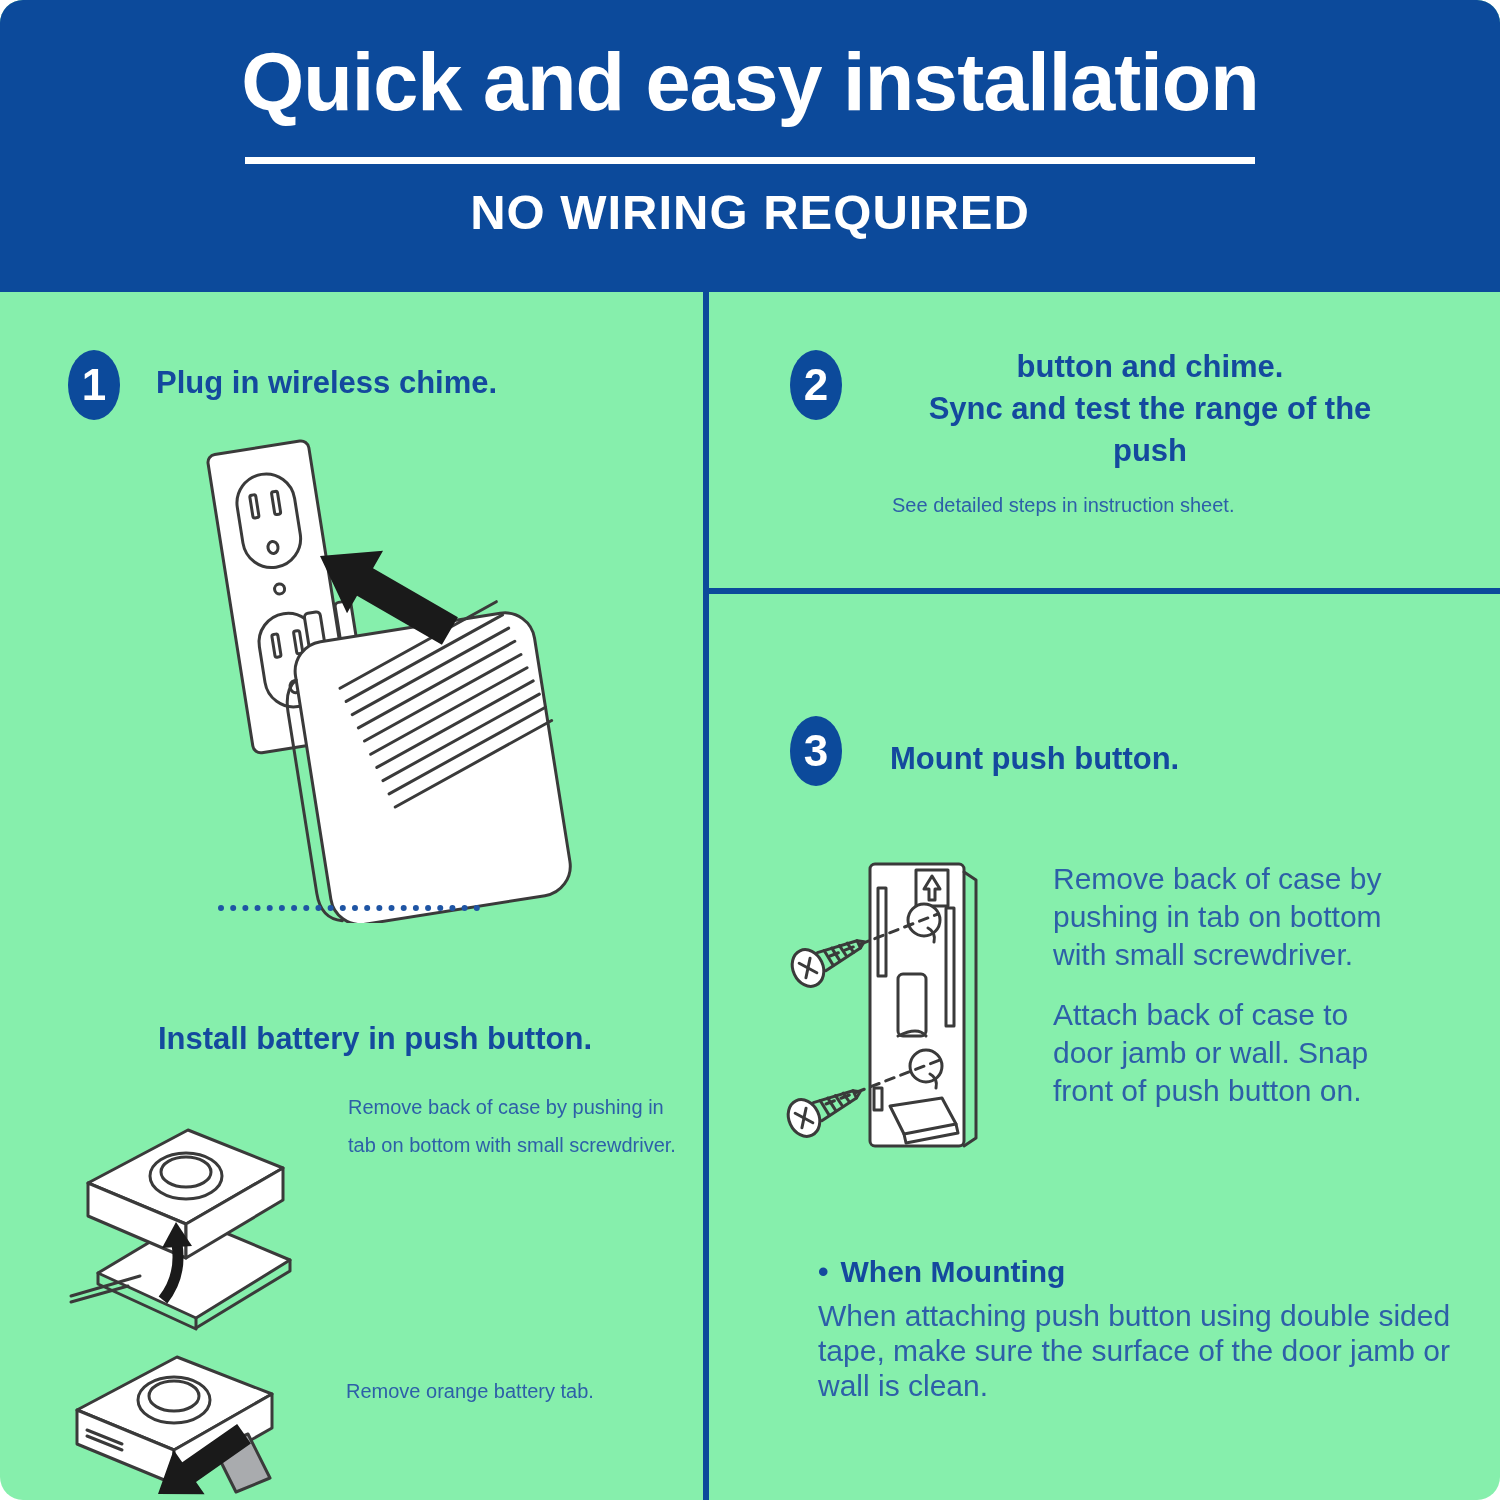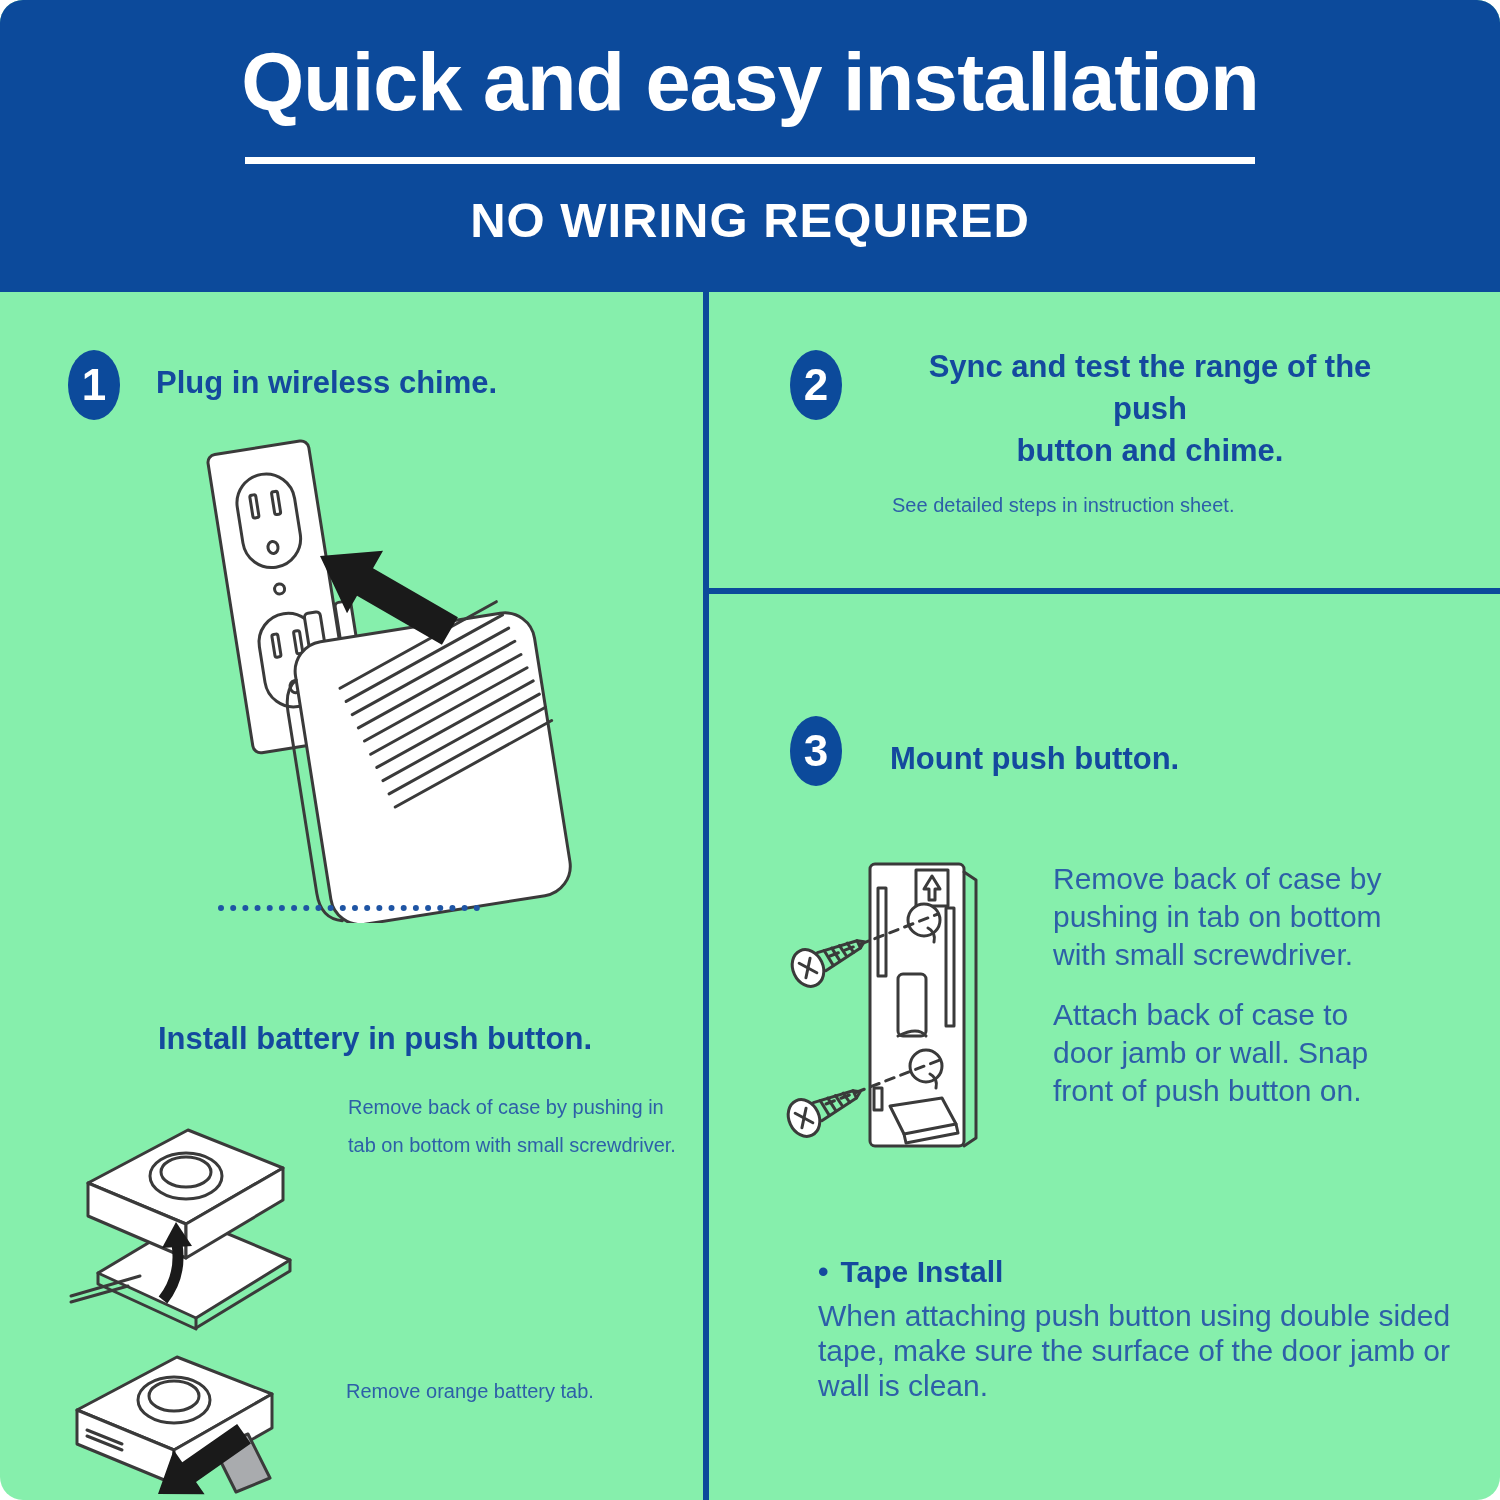--- a/index.html
+++ b/index.html
@@ -19,21 +19,21 @@
     position:absolute;left:0;top:0;width:1500px;height:292px;
     background:var(--brand-blue);text-align:center;color:#fff;
   }
   .header-title{
     margin:0;padding-top:42px;font-size:81px;font-weight:bold;letter-spacing:-1px;line-height:1.0;
   }
   .header-rule{
     width:1010px;height:7px;background:#fff;margin:34px auto 0 auto;
   }
   .header-subtitle{
-    margin:8px;padding-top:24px;font-size:49px;font-weight:bold;letter-spacing:1px;line-height:1.0;
+    margin:0;padding-top:24px;font-size:49px;font-weight:bold;letter-spacing:1px;line-height:1.0;
   }
   
   .divider-v{position:absolute;left:703px;top:292px;width:6px;height:1208px;background:var(--brand-blue);}
   .divider-h{position:absolute;left:709px;top:588px;width:791px;height:6px;background:var(--brand-blue);}
   
   .badge{
     position:absolute;width:52px;height:70px;border-radius:50%;
     background:var(--brand-blue);color:#fff;font-weight:bold;font-size:44px;
     display:flex;align-items:center;justify-content:center;
   }
@@ -182,22 +182,22 @@
       <polygon class="blk" points="0,0 38,-27 38,-12 105,-12 105,12 38,12 38,27"></polygon>
     </g>
   </svg>
 
   <div class="body-text t-remove-tab">Remove orange battery tab.</div>
 
   <div class="badge badge-2">
     <span>2</span>
   </div>
   <div class="step-title t-step2">
+    <div>button and chime.</div>
     <div>Sync and test the range of the push</div>
-    <div>button and chime.</div>
   </div>
   <div class="body-text t-step2-body">See detailed steps in instruction sheet.</div>
 
   <div class="badge badge-3">
     <span>3</span>
   </div>
   <div class="step-title t-step3">Mount push button.</div>
 
   <svg class="illus illus-bracket" viewBox="0 0 218 305">
     <g>
@@ -253,18 +253,18 @@
     </g>
   </svg>
 
   <div class="bullet-block screw-block">
     <p class="screw-p1">Remove back of case by pushing in tab on bottom with small screwdriver.</p>
     <p class="screw-p2">Attach back of case to door jamb or wall. Snap front of push button on.</p>
   </div>
 
   <div class="bullet-block tape-block">
     <div class="bullet-heading">
-      <span class="dot">•</span><span>Tape Install</span>
+      <span class="dot">•</span><span>When Mounting</span>
     </div>
     <p class="tape-p">When attaching push button using double sided tape, make sure the surface of the door jamb or wall is clean.</p>
   </div>
 
 </div>
 
 </body></html>

